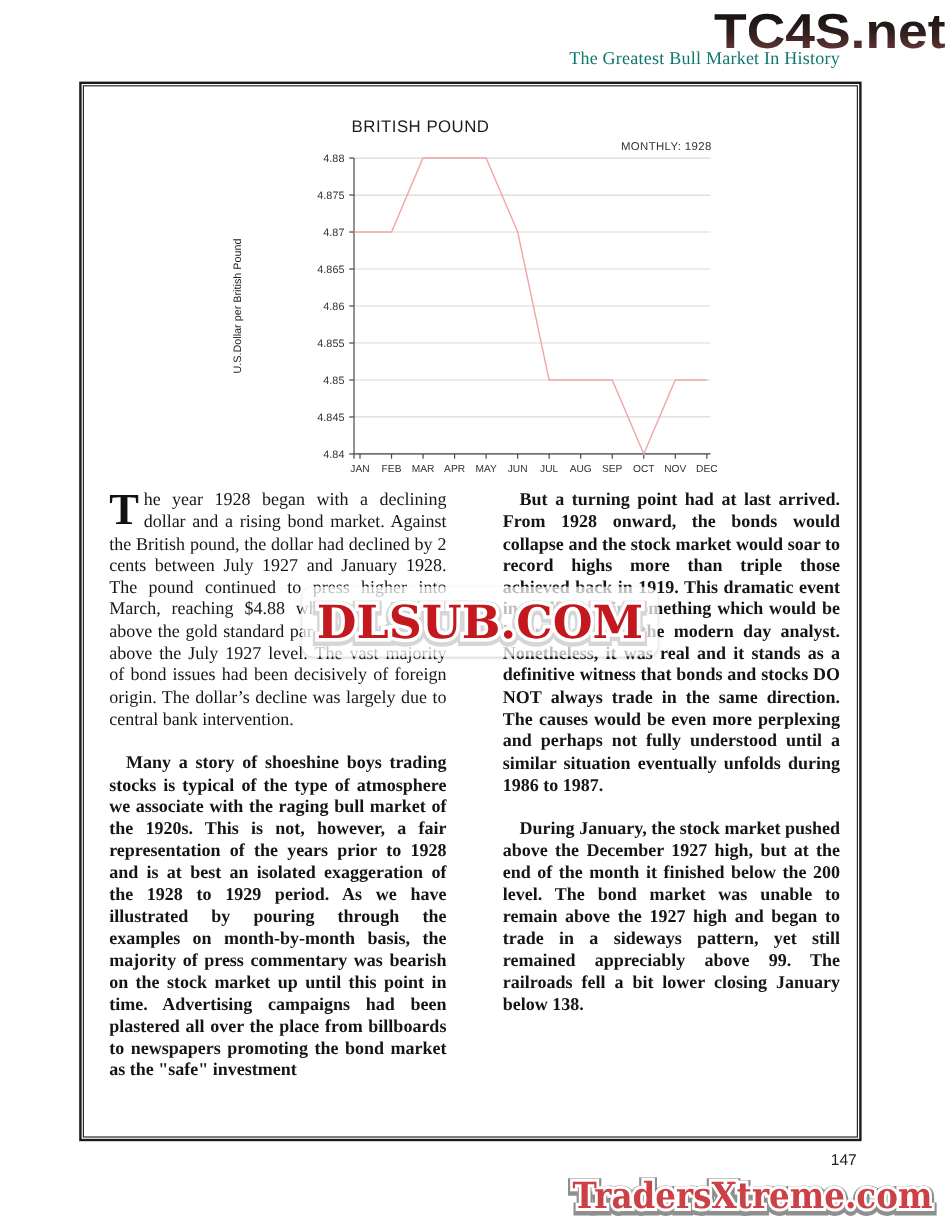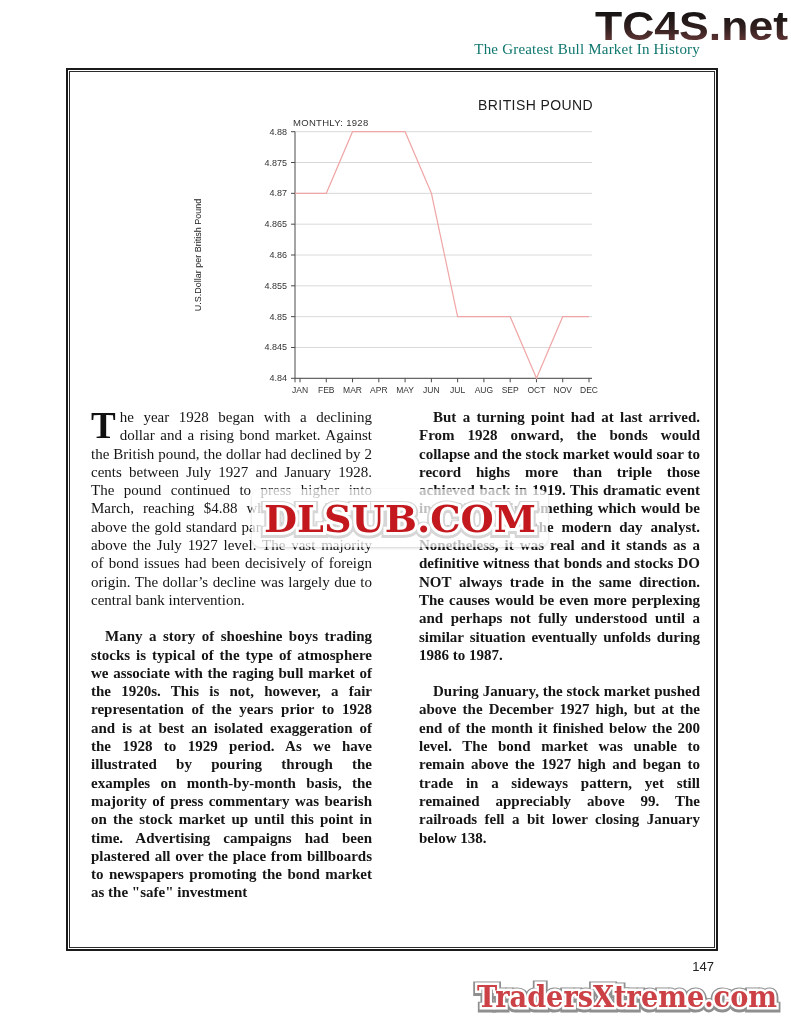--- a/index.html
+++ b/index.html
@@ -7,23 +7,23 @@
     width:791px;height:1024px;background:#ffffff;position:relative;overflow:hidden;
     font-family:"Liberation Serif",serif;
   }
   
   #tc4s-logo-svg{position:absolute;top:2px;right:1px;}
   #tagline{position:absolute;top:41px;right:91px;font-size:15px;color:#0f766e;letter-spacing:.2px;}
   
   #page-box{position:absolute;left:66px;top:68px;width:648px;height:879px;border:2px solid #1a1a1a;background:#fff;}
   #inner-border{position:absolute;inset:1px;border:1px solid #2b2b2b;pointer-events:none;}
   
-  #chart-title{position:absolute;left:225px;top:27px;width:300px;text-align:right;
+  #chart-title{position:absolute;left:225px;top:27px;width:300px;text-align:left;
     font-family:"Liberation Sans",sans-serif;font-size:14px;color:#1c1c1c;letter-spacing:.4px;}
-  #chart-subtitle{position:absolute;left:225px;top:47px;width:300px;text-align:left;
+  #chart-subtitle{position:absolute;left:225px;top:47px;width:300px;text-align:right;
     font-family:"Liberation Sans",sans-serif;font-size:9.5px;color:#333;letter-spacing:.3px;}
   #chart-svg{position:absolute;left:122px;top:55px;}
   
   .col{position:absolute;top:338px;width:281px;font-size:15px;line-height:18.3px;color:#151515;
     text-align:justify;}
   #col-left{left:23px;}
   #col-right{left:351px;}
   .col p{margin:0 0 18px 0;}
   .ind{text-indent:14px;font-weight:bold;}
   .dropcap{float:left;font-size:37px;line-height:29px;font-weight:bold;margin:3px 4px 0 0;color:#111;}

